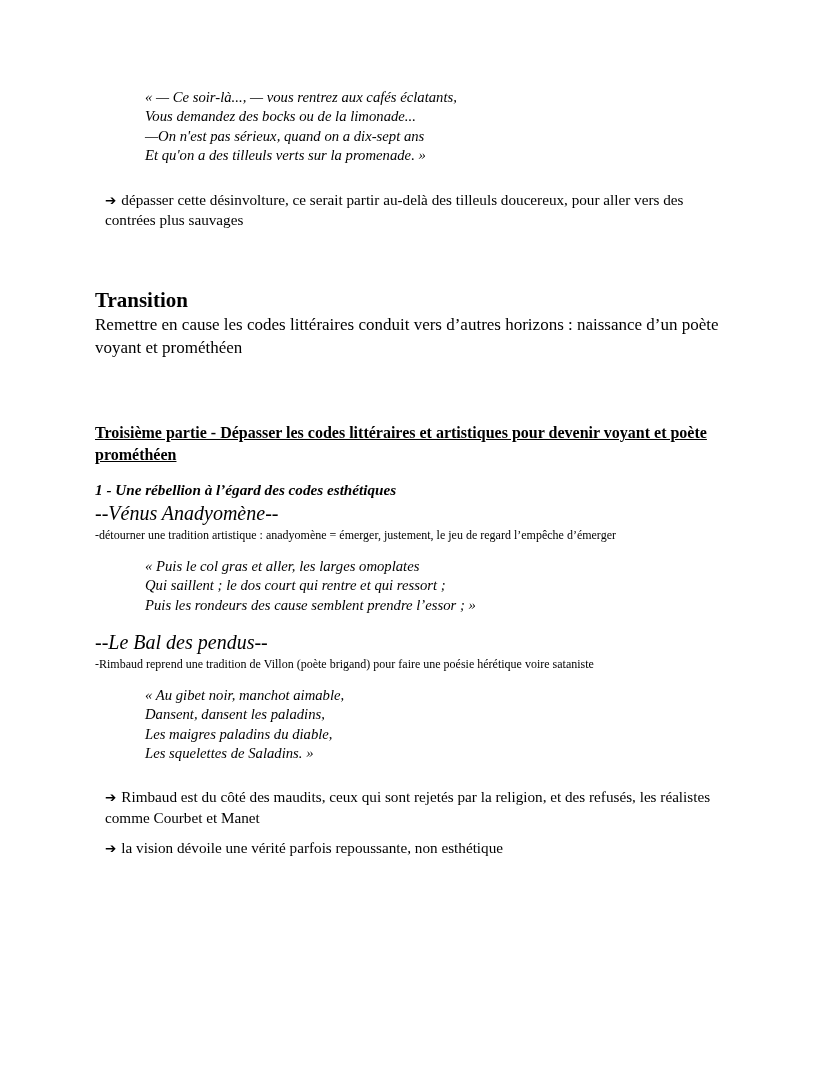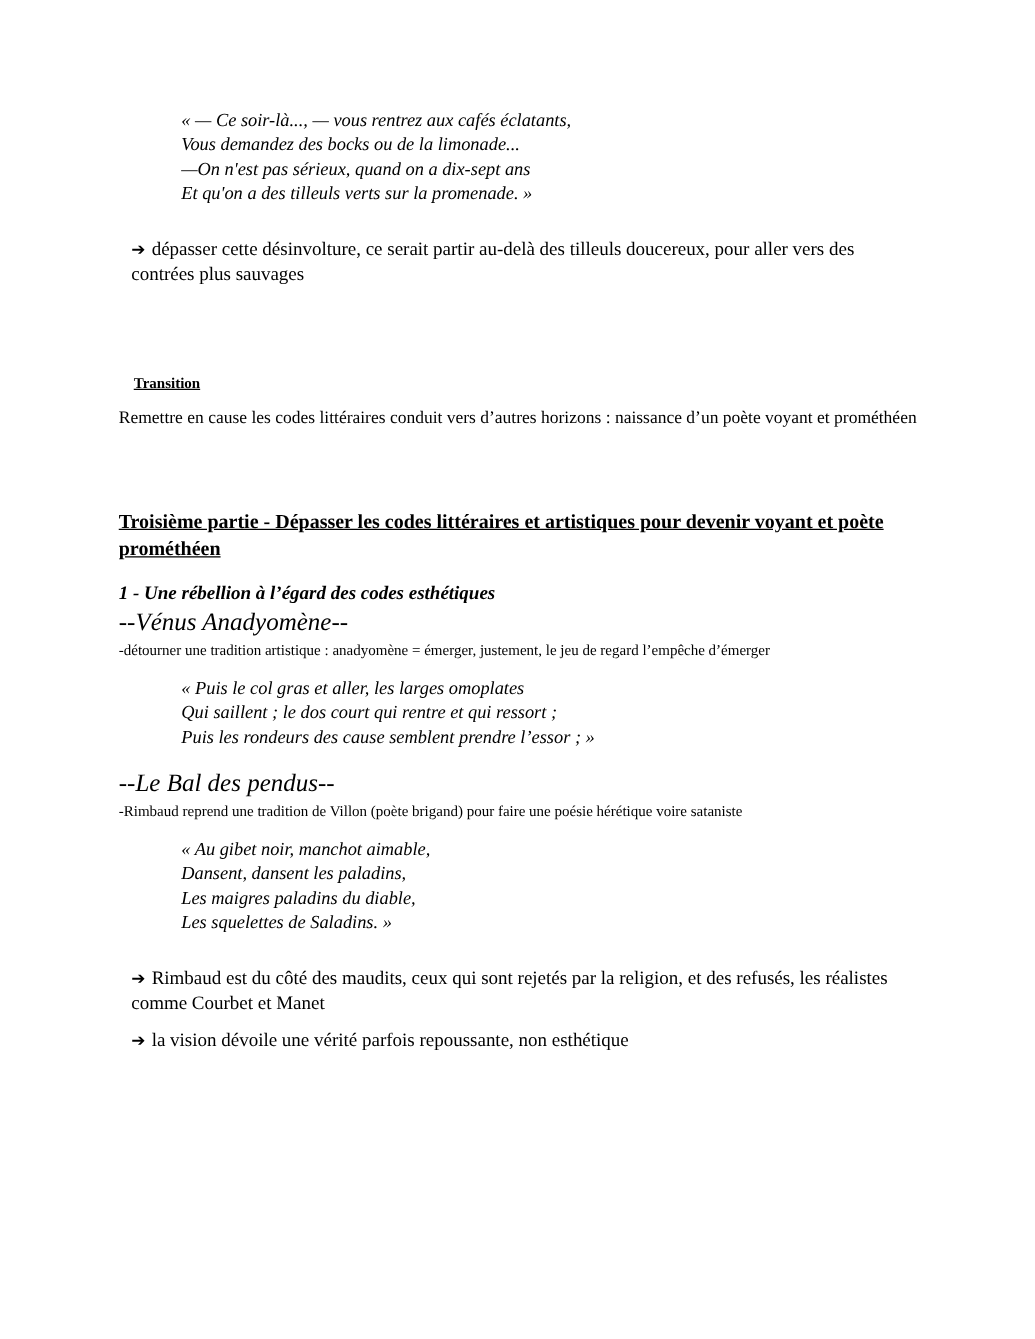--- a/index.html
+++ b/index.html
@@ -32,43 +32,42 @@
   .quote-block {
     margin: 0 0 0 50px;
     font-style: italic;
     font-size: 14.7px;
     line-height: 1.32;
   }
   .quote-block div {
     white-space: pre-wrap;
   }
   .para {
-    font-size: 14px;
+    font-size: 17px;
     line-height: 1.34;
     margin: 0;
   }
   .arrow-para {
     font-size: 15.2px;
     line-height: 1.34;
     margin: 10px;
   }
   .arrow {
     font-family: "DejaVu Sans", sans-serif;
     font-size: 13.5px;
     padding-right: 5px;
   }
   .spacer-sm { height: 14px; }
   .spacer-lg { height: 46px; }
   .spacer-xl { height: 62px; }
   .heading-underline {
     font-weight: bold;
-    text-decoration: underline;
-    font-size: 12px;
+    font-size: 21px;
     line-height: 1.34;
-    margin: 12px;
+    margin: 0;
   }
   .heading-major {
     font-weight: bold;
     text-decoration: underline;
     font-size: 16px;
     line-height: 1.36;
     margin: 0;
   }
   .subheading {
     font-weight: bold;

